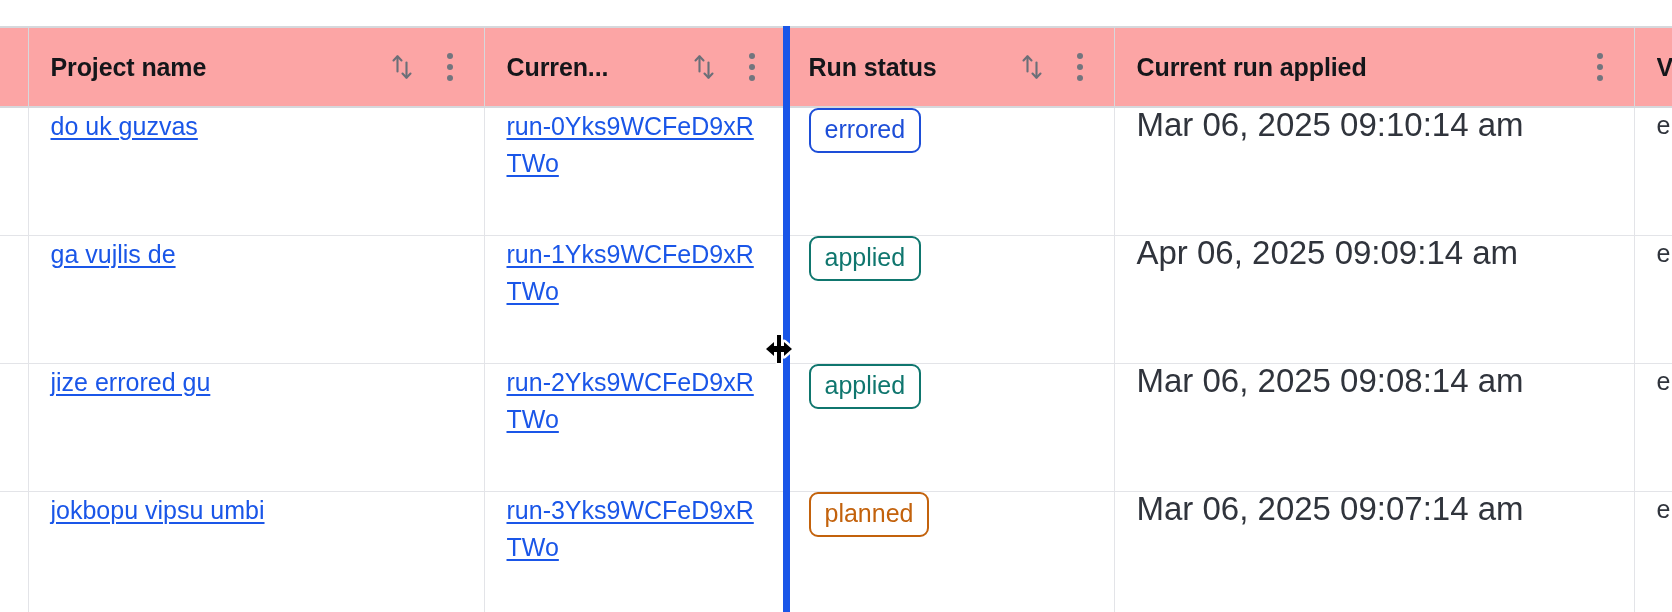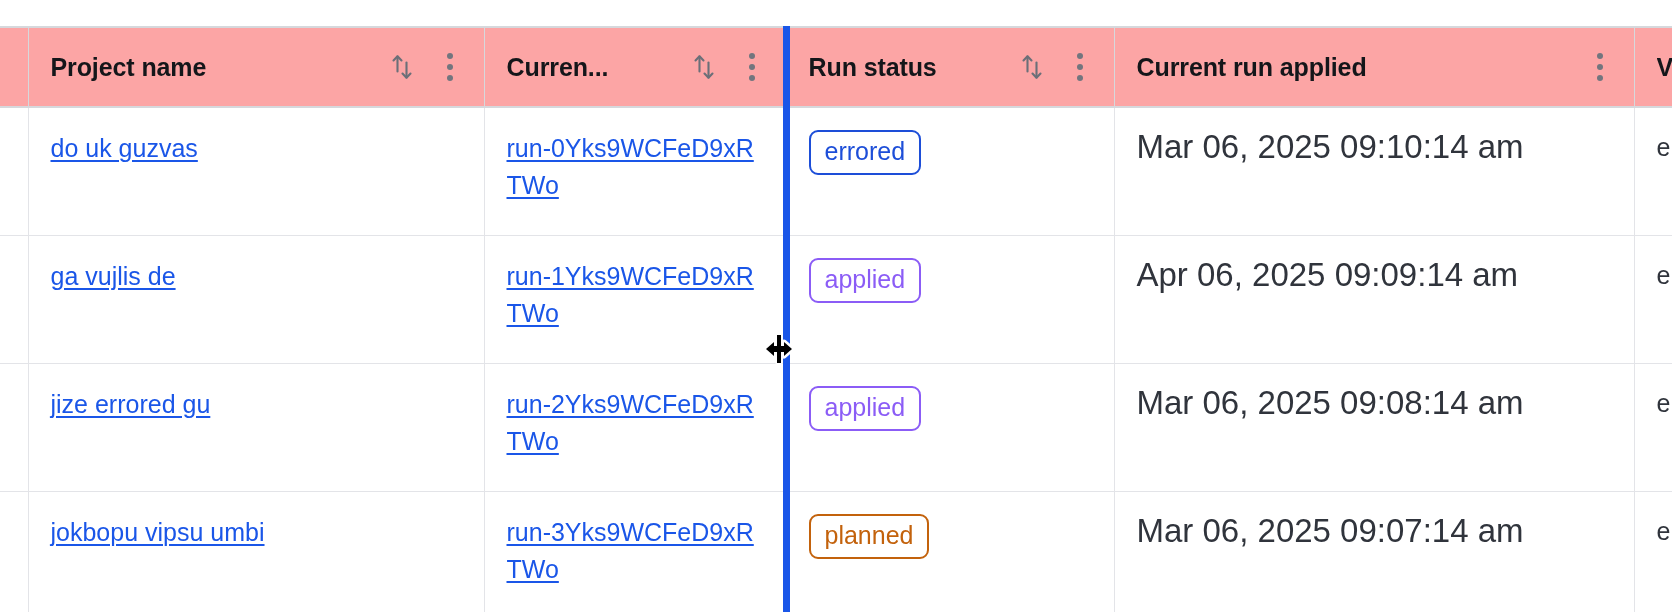--- a/index.html
+++ b/index.html
@@ -123,21 +123,21 @@
     vertical-align: top;
     font-size: 25px;
     color: #30343c;
     box-sizing: border-box;
     background: #ffffff;
   }
   tbody td.td-select {
     padding: 0;
     border-right: 1px solid #e3e4e8;
   }
-  .cell-pad { padding-top: 22px; }
+  .cell-pad { }
 
   a.link {
     color: #1a56e8;
     text-decoration: underline;
     text-underline-offset: 3px;
     text-decoration-thickness: 2px;
     font-size: 25px;
     line-height: 37px;
     word-break: break-all;
     cursor: pointer;
@@ -161,21 +161,21 @@
     display: inline-block;
     padding: 4px 14px 6px 14px;
     border-radius: 9px;
     border: 2px solid currentColor;
     font-size: 25px;
     line-height: 31px;
     background: #ffffff;
     white-space: nowrap;
   }
   .badge.errored { color: #1d4ed8; }
-  .badge.applied { color: #8b5cf6; }
+  .badge.applied { color: #0f766e; }
   .badge.planned { color: #c3620c; }
 
   
   .resize-guide {
     position: absolute;
     top: 26px;
     width: 7px;
     height: 586px;
     background: #1a56e8;
     z-index: 40;

